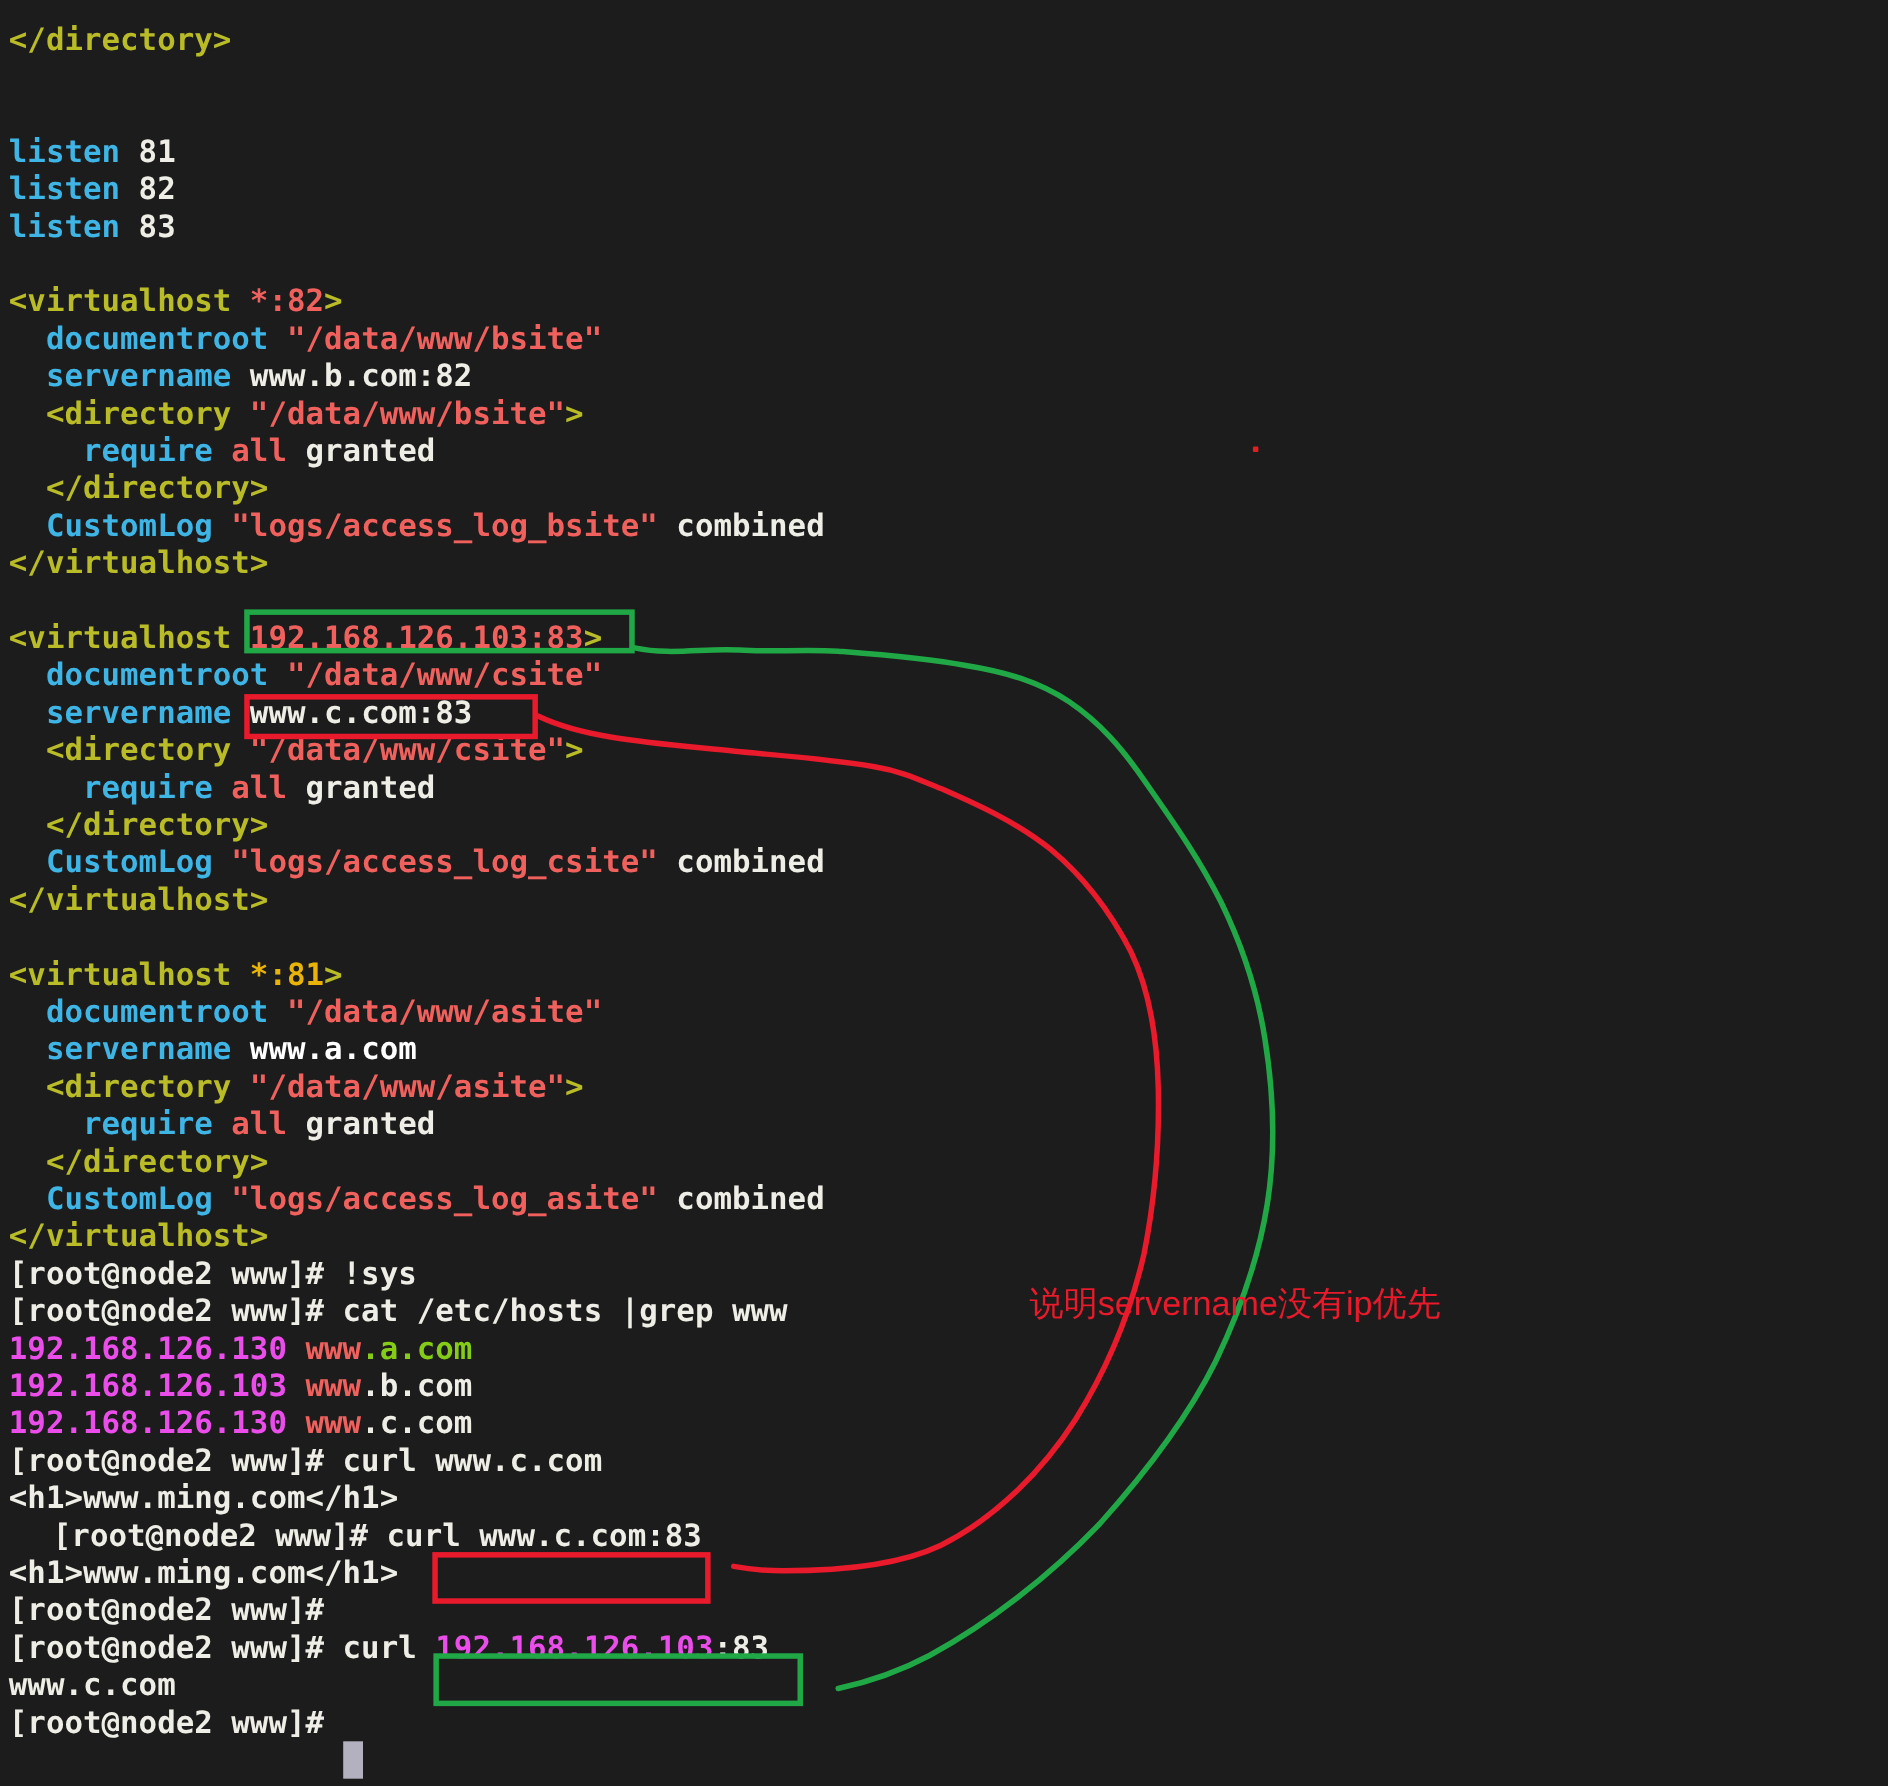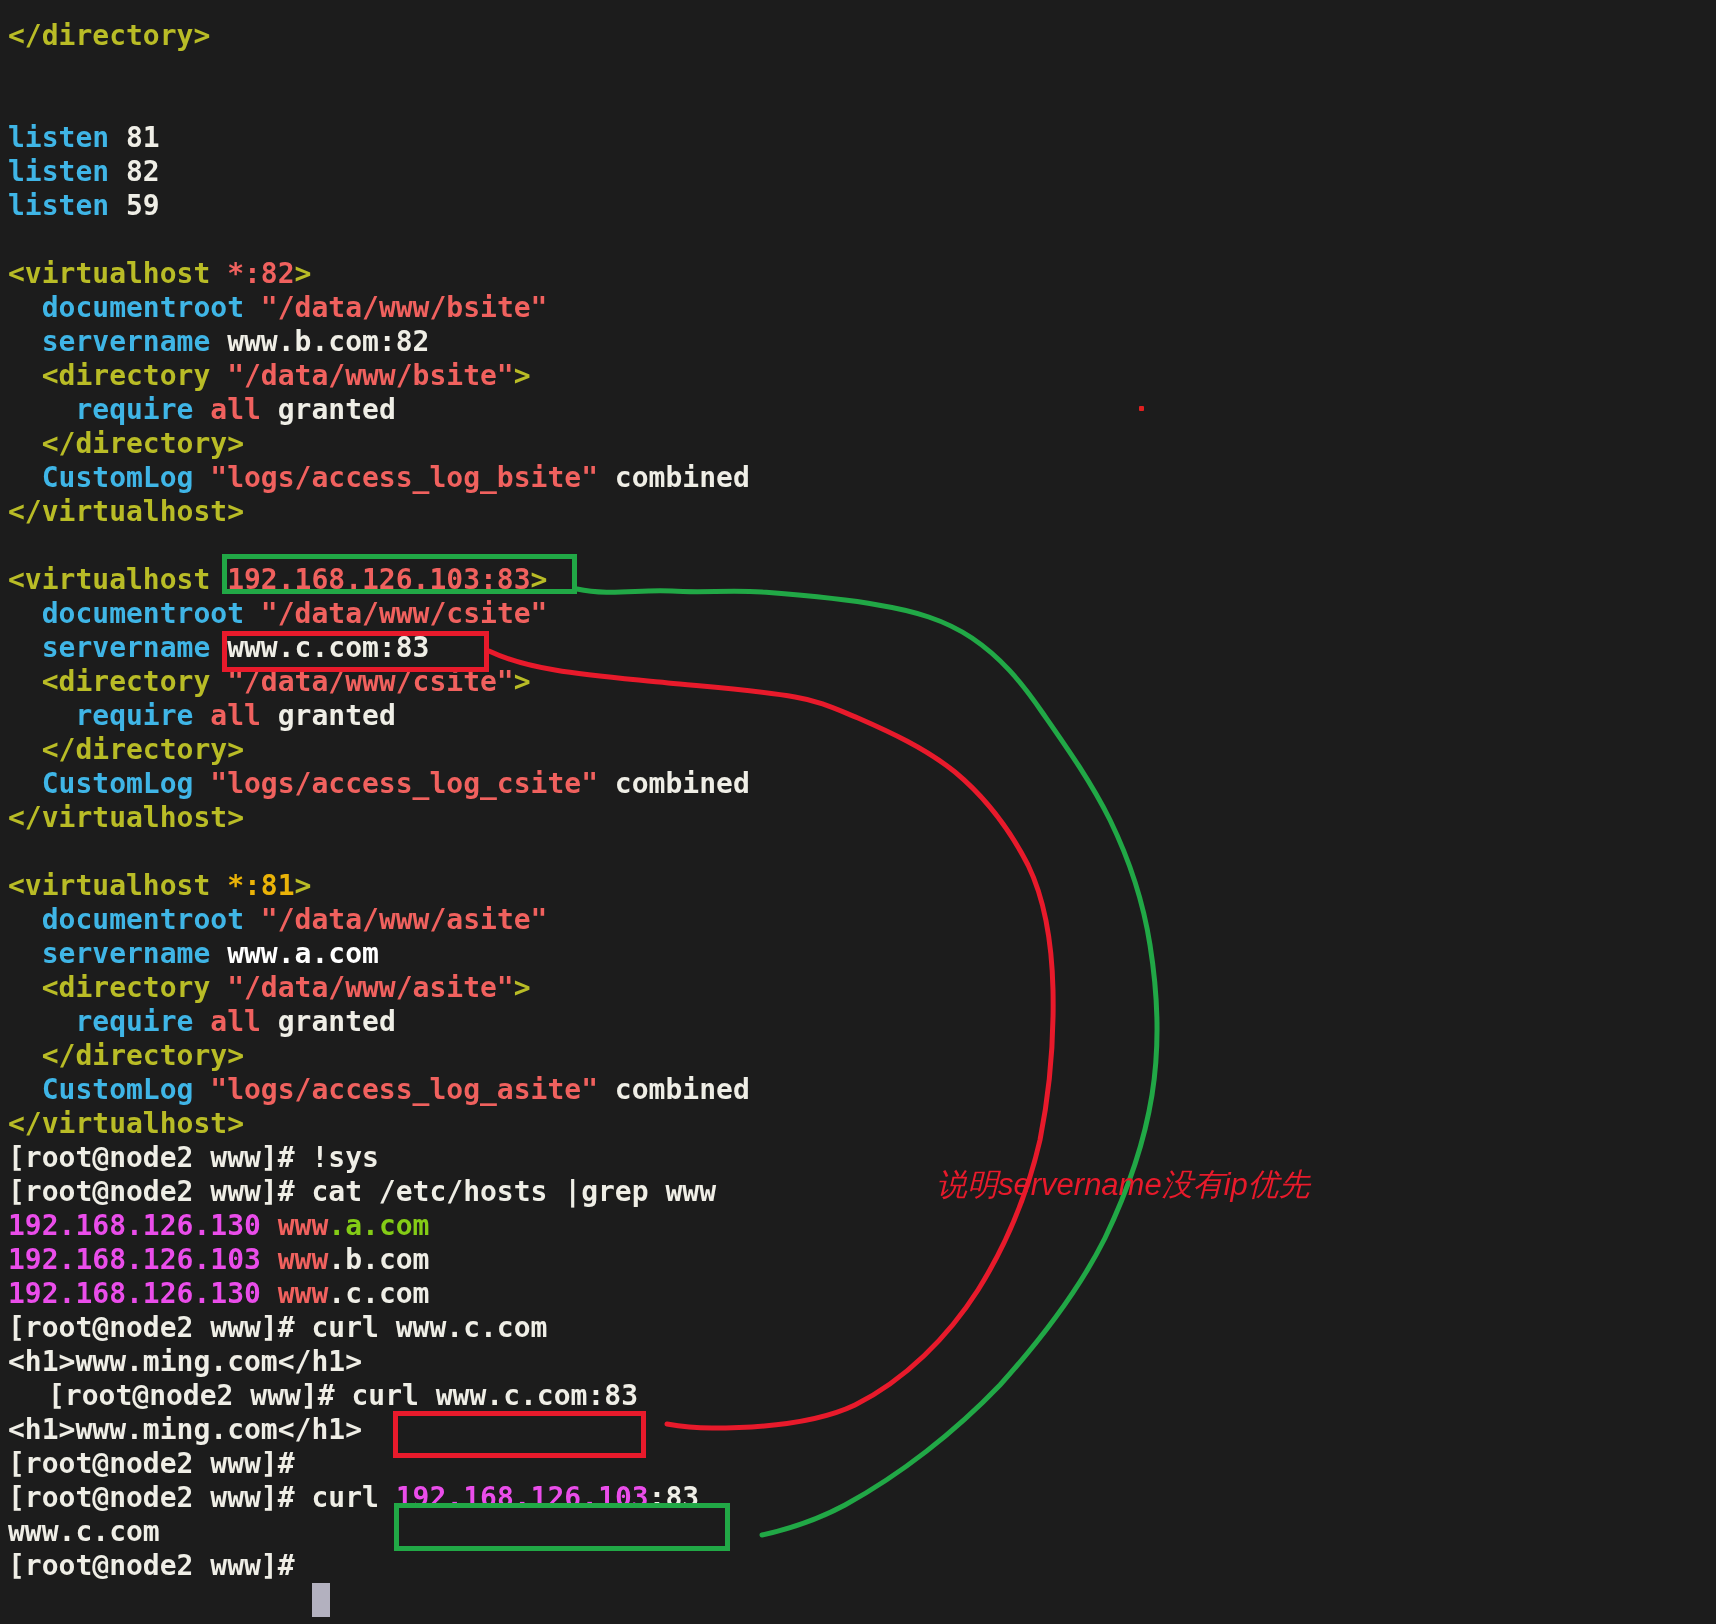--- a/index.html
+++ b/index.html
@@ -7,41 +7,41 @@
     width:1716px;height:1624px;position:relative;overflow:hidden;
     background:#1c1c1c;
     font-family:"DejaVu Sans Mono", monospace;
   }
   .terminal{
     position:absolute;left:8px;top:19px;width:1700px;
     font:bold 28px/34px "DejaVu Sans Mono", monospace;
     letter-spacing:0;
   }
   .line{height:34px;white-space:pre;}
-  .annotation-layer{position:absolute;left:0;top:0;width:1716px;height:1200px;pointer-events:none;font-style:italic;}
+  .annotation-layer{position:absolute;left:0;top:0;width:1716px;height:1200px;pointer-events:none;}
   .abox{position:absolute;border-style:solid;border-width:5px;box-sizing:border-box;}
   svg.curves{position:absolute;left:0;top:0;}
   svg.curves path{fill:none;stroke-width:5;stroke-linecap:round;stroke-linejoin:round;}
   .anno-label{
     position:absolute;font-family:"Liberation Sans", sans-serif;
     font-size:31px;white-space:nowrap;
   }
   .cursor{position:absolute;}
   .red-dot{position:absolute;border-radius:1px;}
 </style>
 </head>
 <body>
 
 <div class="terminal">
     <div class="line"><span style="color: rgb(185, 188, 38);">&lt;/directory&gt;</span></div>
     <div class="line">&nbsp;</div>
     <div class="line">&nbsp;</div>
     <div class="line"><span style="color: rgb(63, 181, 230);">listen</span><span style="color: rgb(239, 238, 230);"> 81</span></div>
     <div class="line"><span style="color: rgb(63, 181, 230);">listen</span><span style="color: rgb(239, 238, 230);"> 82</span></div>
-    <div class="line"><span style="color: rgb(63, 181, 230);">listen</span><span style="color: rgb(239, 238, 230);"> 59</span></div>
+    <div class="line"><span style="color: rgb(63, 181, 230);">listen</span><span style="color: rgb(239, 238, 230);"> 83</span></div>
     <div class="line">&nbsp;</div>
     <div class="line"><span style="color: rgb(185, 188, 38);">&lt;virtualhost</span><span style="color: rgb(240, 97, 94);"> *:82</span><span style="color: rgb(185, 188, 38);">&gt;</span></div>
     <div class="line"><span style="color: rgb(63, 181, 230);">  documentroot</span><span style="color: rgb(240, 97, 94);"> "/data/www/bsite"</span></div>
     <div class="line"><span style="color: rgb(63, 181, 230);">  servername</span><span style="color: rgb(239, 238, 230);"> www.b.com:82</span></div>
     <div class="line"><span style="color: rgb(185, 188, 38);">  &lt;directory</span><span style="color: rgb(240, 97, 94);"> "/data/www/bsite"</span><span style="color: rgb(185, 188, 38);">&gt;</span></div>
     <div class="line"><span style="color: rgb(63, 181, 230);">    require</span><span style="color: rgb(240, 97, 94);"> all</span><span style="color: rgb(239, 238, 230);"> granted</span></div>
     <div class="line"><span style="color: rgb(185, 188, 38);">  &lt;/directory&gt;</span></div>
     <div class="line"><span style="color: rgb(63, 181, 230);">  CustomLog</span><span style="color: rgb(240, 97, 94);"> "logs/access_log_bsite"</span><span style="color: rgb(239, 238, 230);"> combined</span></div>
     <div class="line"><span style="color: rgb(185, 188, 38);">&lt;/virtualhost&gt;</span></div>
     <div class="line">&nbsp;</div>

